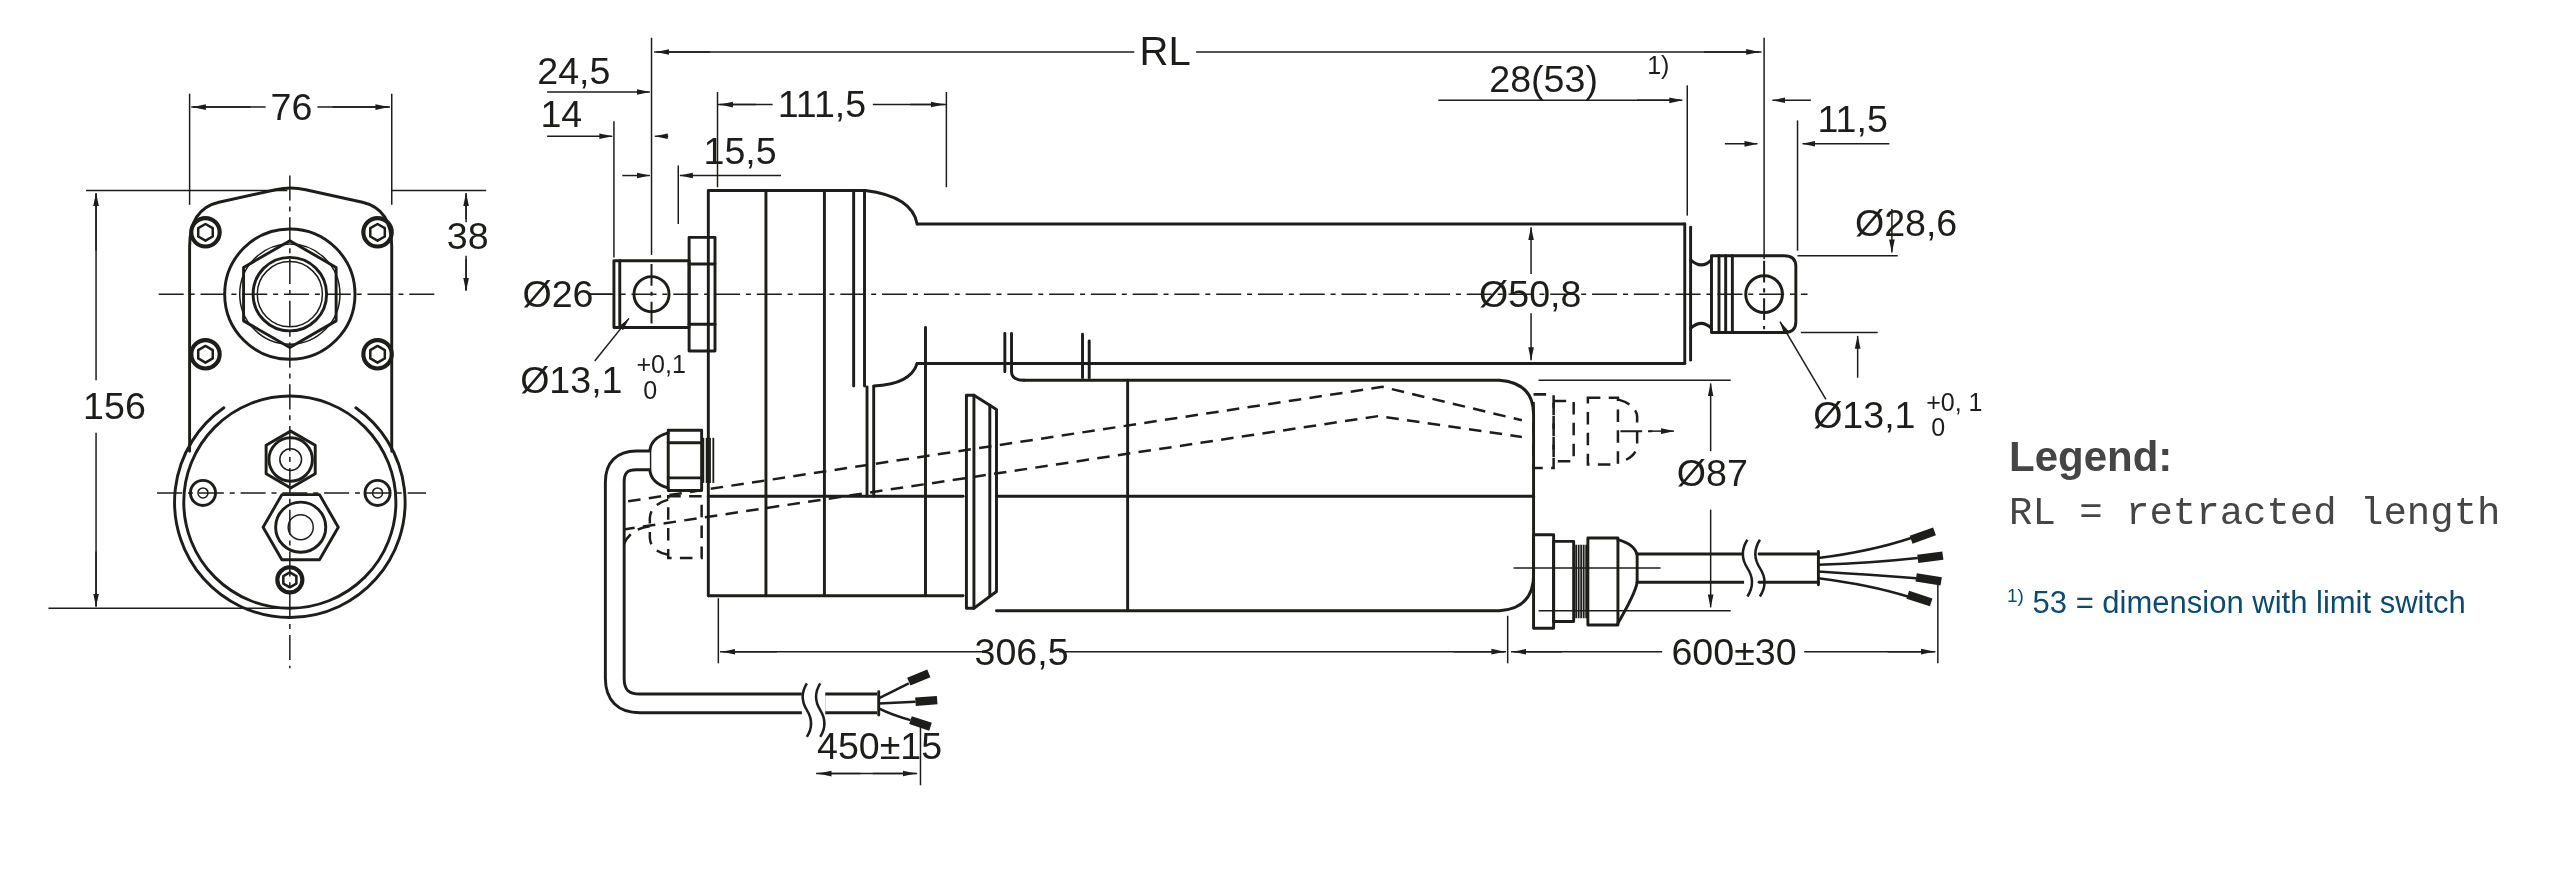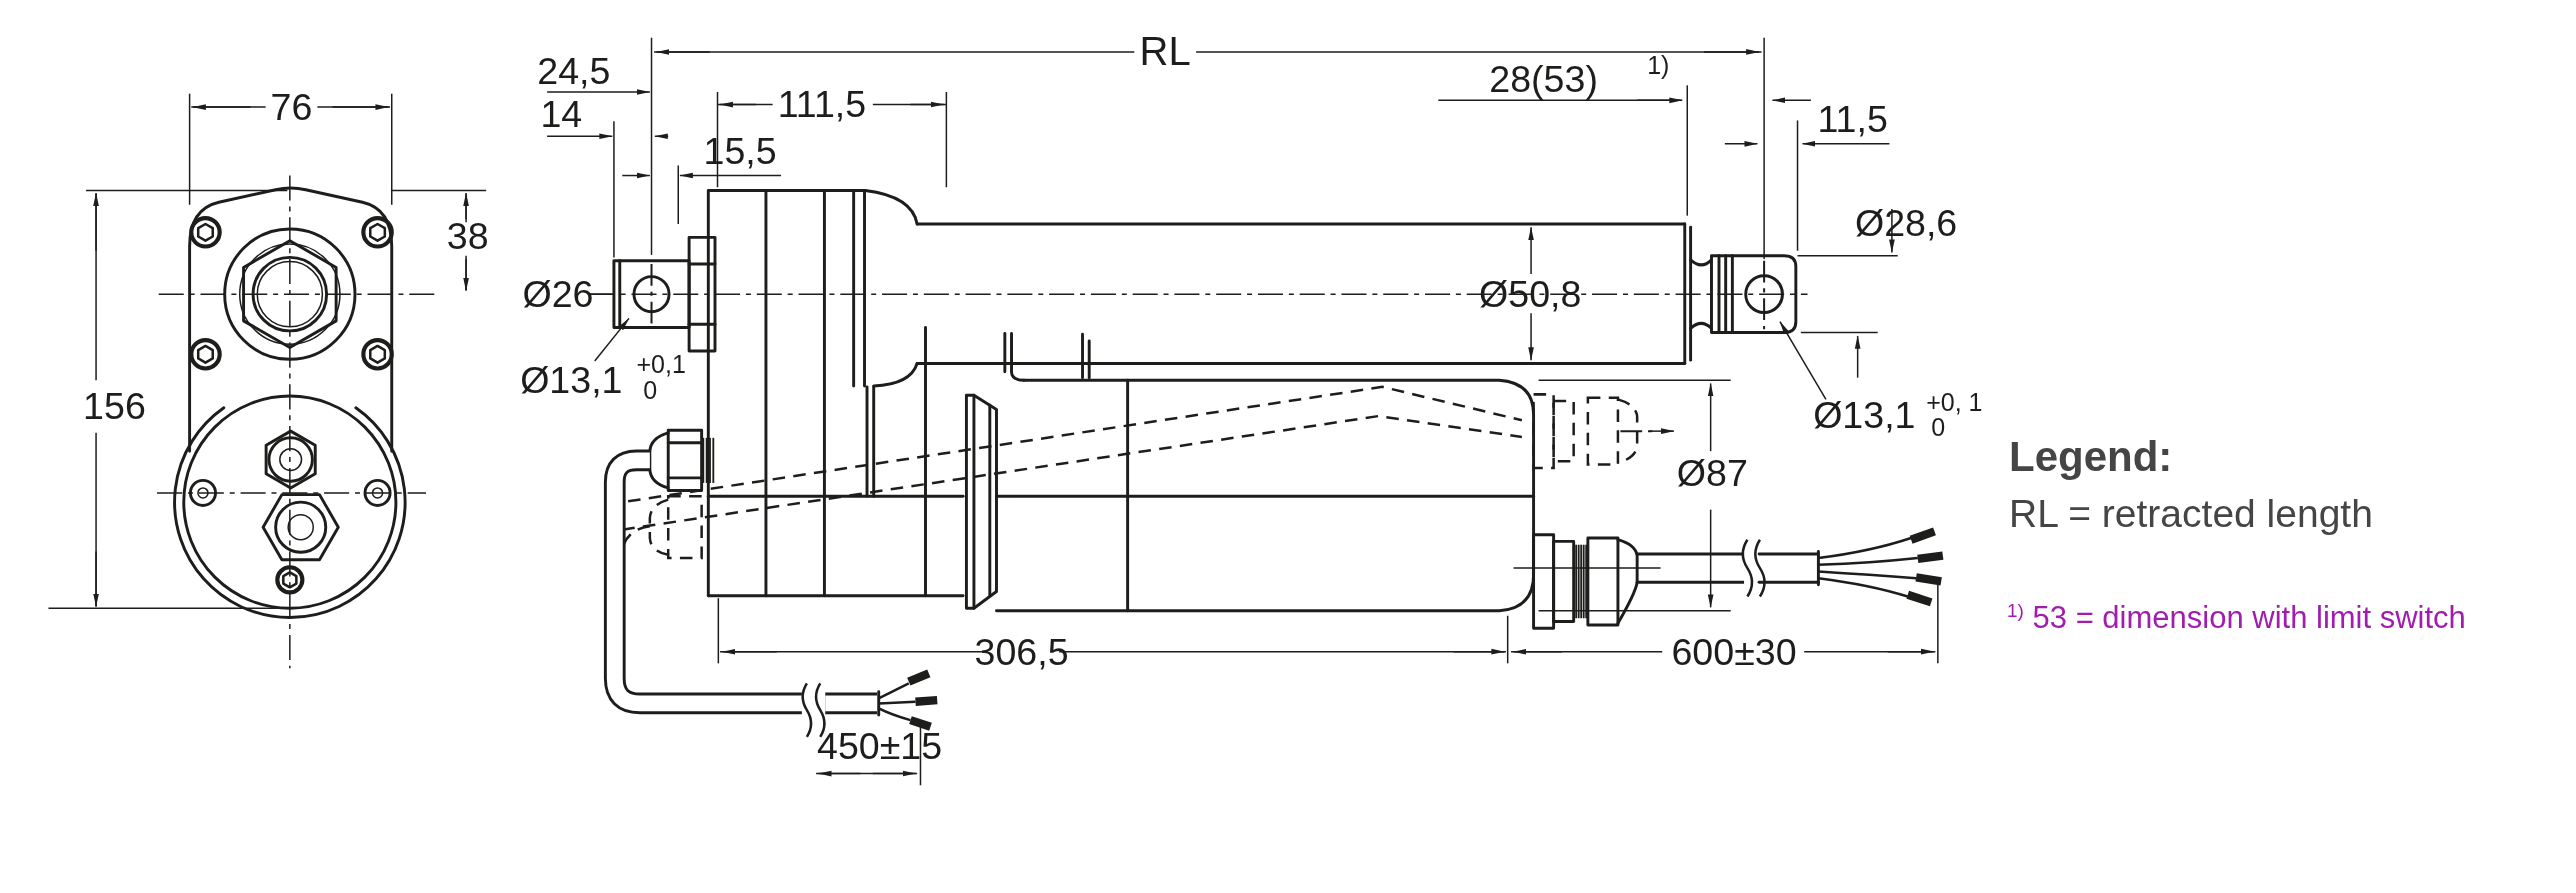--- a/index.html
+++ b/index.html
@@ -17,22 +17,22 @@
   .cabO{fill:none;stroke:#1d1d1b;stroke-width:26;stroke-linecap:butt;}
   .cabI{fill:none;stroke:#ffffff;stroke-width:19;stroke-linecap:butt;}
   .wire{fill:none;stroke:#1d1d1b;stroke-width:3;}
   .tip{fill:none;stroke:#1d1d1b;stroke-width:10;stroke-linecap:butt;}
   .hatch{fill:none;stroke:#1d1d1b;stroke-width:2.2;}
   text{fill:#1d1d1b;font-family:"Liberation Sans", sans-serif;}
   .dtm{font-size:45px;text-anchor:middle;}
   .sup{font-size:30px;}
   .arrfill{fill:#1d1d1b;stroke:none;}
   .lg-title{position:absolute;left:2009px;top:433px;font-size:42px;font-weight:bold;color:#454545;text-align:right;}
-  .lg-rl{position:absolute;left:2009px;top:492px;font-size:39px;color:#454545;}
-  .lg-note{position:absolute;left:2007px;top:600px;font-size:31px;color:#a21caf;}
+  .lg-rl{position:absolute;left:2009px;top:492px;font-size:39px;color:#454545;font-family:Liberation Mono, monospace;}
+  .lg-note{position:absolute;left:2007px;top:585px;font-size:31px;color:#0c4a6e;}
   .lg-note sup{font-size:19px;vertical-align:super;}
 </style>
 </head>
 <body>
 
 <svg width="2576" height="894" viewBox="0 0 3084 1070">
   <defs>
     <marker id="arr" viewBox="0 0 16 8" refX="15.5" refY="4" markerWidth="16" markerHeight="8" orient="auto" markerUnits="userSpaceOnUse">
       <path d="M0,0.6 L16,4 L0,7.4 Z" class="arrfill"></path>
     </marker>

